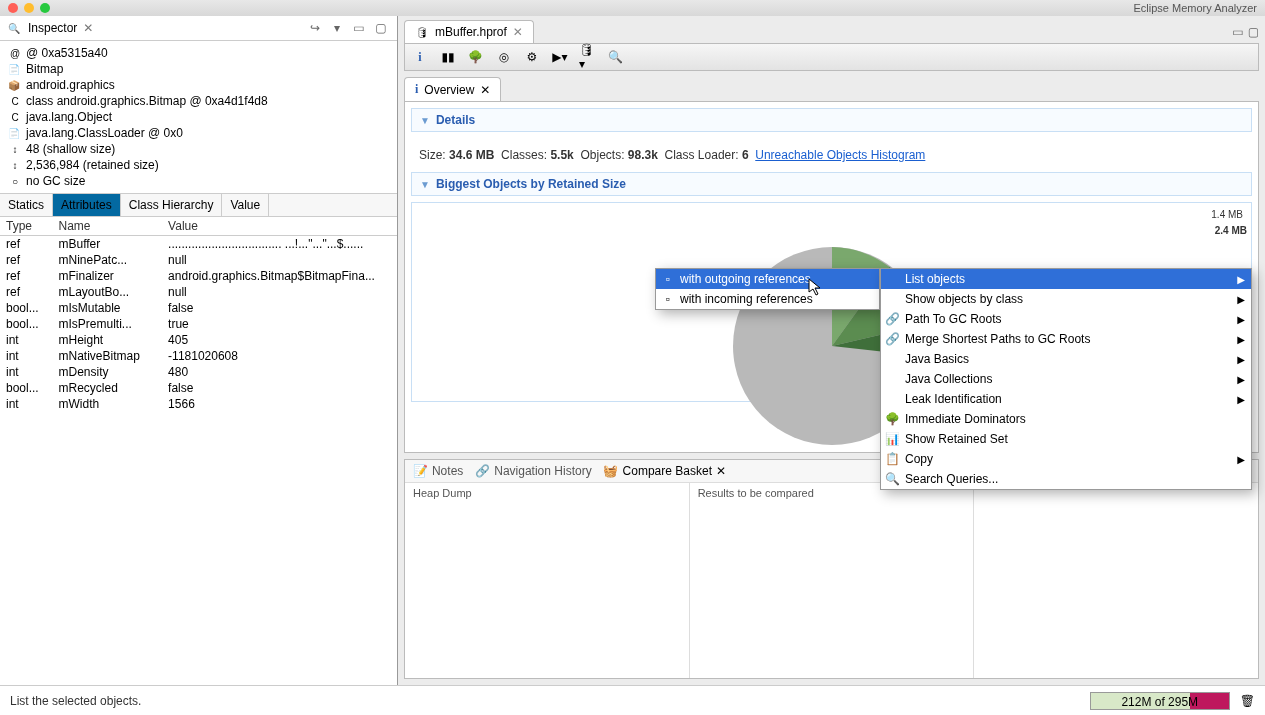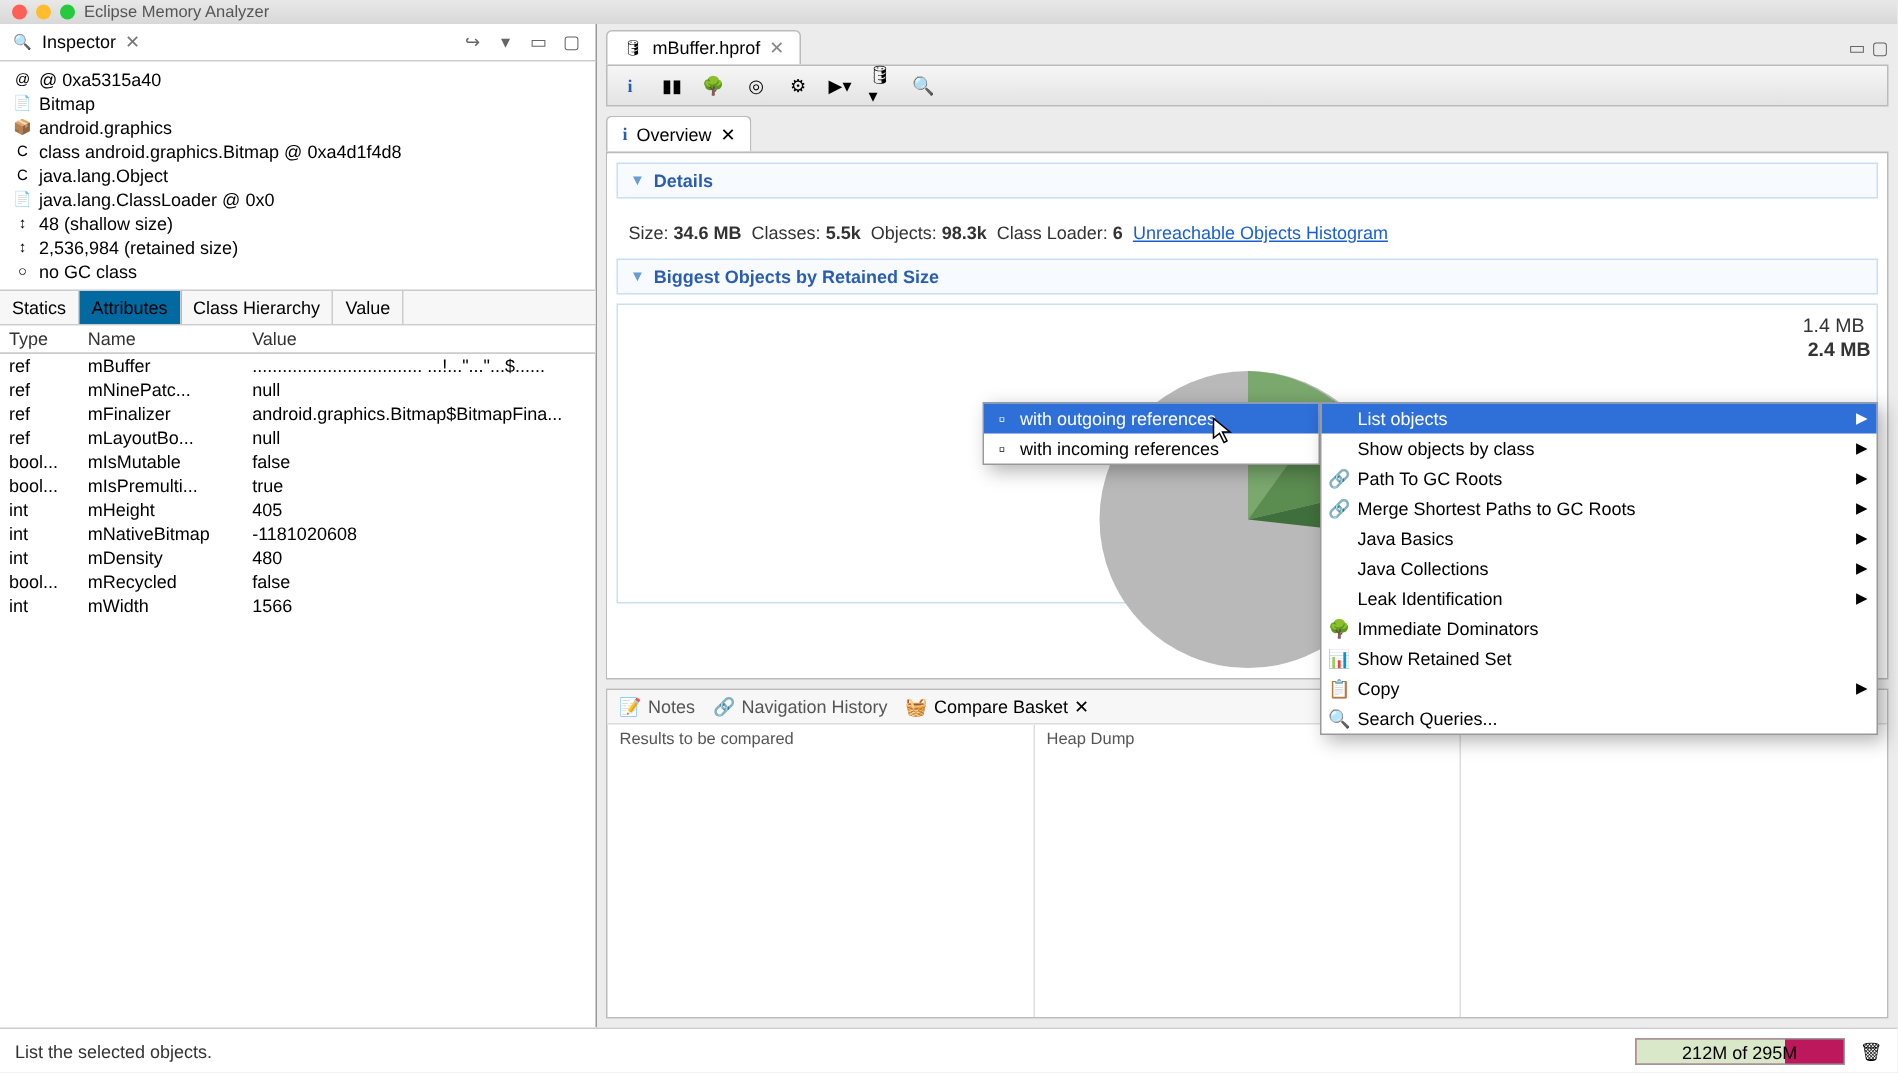--- a/index.html
+++ b/index.html
@@ -1,21 +1,21 @@
 <!DOCTYPE html>
 <html><head>
 <meta charset="utf-8">
 <style>
 * { box-sizing: border-box; margin: 0; padding: 0; font-family: -apple-system, "Helvetica Neue", Arial, sans-serif; font-size: 12px; }
 body { background: #f0f0f0; width: 1265px; height: 715px; overflow: hidden; position: relative; }
 
 .titlebar { height: 16px; background: linear-gradient(#e8e8e8,#d8d8d8); display:flex; align-items:center; padding:0 8px; gap:6px; }
 .traffic { width:10px; height:10px; border-radius:50%; }
 .traffic.red { background:#ff5f56; } .traffic.yellow { background:#ffbd2e; } .traffic.green { background:#27c93f; }
-.titlebar .title { flex:1; text-align:left; color:#555; font-size:11px; }
+.titlebar .title { flex:1; text-align:right; color:#555; font-size:11px; }
 
 .main { display:flex; height:calc(100% - 16px - 30px); }
 
 .left-pane { width:398px; background:#fff; border-right:1px solid #999; display:flex; flex-direction:column; }
 .pane-header { display:flex; align-items:center; padding:4px 8px; border-bottom:1px solid #ccc; gap:6px; }
 .pane-header .spacer { flex:1; }
 .pane-header .title { font-size:12px; }
 .pane-header .x { color:#777; cursor:pointer; }
 .pane-header .toolbtn { width:16px; height:16px; display:inline-flex; align-items:center; justify-content:center; cursor:pointer; color:#666; }
 
@@ -48,21 +48,21 @@
 
 .content-area { margin:0 6px 6px 6px; border:1px solid #bbb; background:#fff; flex:1; overflow:auto; padding:0; }
 .section-header { border:1px solid #c8dff5; background:#f7fbff; margin:6px; padding:4px 8px; display:flex; align-items:center; gap:6px; color:#2a5db0; font-weight:bold; }
 .section-header .arrow { color:#6b9bd1; font-size:10px; }
 .details-body { margin:16px 14px 10px 14px; color:#333; }
 .details-body b { font-weight:bold; }
 .details-body a { color:#1a5fd0; text-decoration:underline; }
 
 .pie-box { margin:6px; border:1px solid #c8dff5; height:200px; position:relative; background:#fff; }
 .pie-box svg { position:absolute; left:50%; top:50%; transform:translate(-50%,-30%); }
-.pie-label { position:absolute; font-size:13px; color:#333; }
+.pie-label { position:absolute; font-size:10px; color:#333; }
 
 .bottom-pane { margin:0 6px 6px 6px; background:#fff; border:1px solid #bbb; display:flex; flex-direction:column; height:220px; }
 .bottom-tabs { display:flex; align-items:center; gap:12px; padding:4px 8px; border-bottom:1px solid #ddd; background:#f7f7f7; }
 .bottom-tabs .btab { display:flex; align-items:center; gap:4px; cursor:pointer; color:#555; }
 .bottom-tabs .btab.active { color:#000; }
 .bottom-body { flex:1; display:flex; }
 .bottom-col { flex:1; border-right:1px solid #ddd; padding:4px 8px; color:#555; font-size:11px; }
 .bottom-col:last-child { border-right:none; }
 
 .statusbar { position:absolute; bottom:0; left:0; right:0; height:30px; background:#fff; border-top:1px solid #ccc; display:flex; align-items:center; padding:0 10px; gap:10px; }
@@ -131,21 +131,21 @@
         <div>
           <span class="ico">↕</span>
           <span>48 (shallow size)</span>
         </div>
         <div>
           <span class="ico">↕</span>
           <span>2,536,984 (retained size)</span>
         </div>
         <div>
           <span class="ico">○</span>
-          <span>no GC class</span>
+          <span>no GC size</span>
         </div>
       </div>
     <div class="tabs-row" id="insp-tabs">
         <div class="tab">Statics</div>
         <div class="tab active">Attributes</div>
         <div class="tab">Class Hierarchy</div>
         <div class="tab">Value</div>
       </div>
     <div class="attr-table">
       <table>
@@ -297,22 +297,22 @@
             <span>Compare Basket</span> 
             <span class="x">✕</span>
           </div>
         <div class="editor-controls" style="margin-left:auto;">
           <span>✕</span>
           <span>▭</span>
           <span>▢</span>
         </div>
       </div>
       <div class="bottom-body">
+        <div class="bottom-col">Heap Dump</div>
         <div class="bottom-col">Results to be compared</div>
-        <div class="bottom-col">Heap Dump</div>
         <div class="bottom-col"></div>
       </div>
     </div>
   </div>
 </div>
 
 <div class="statusbar">
   <div class="msg">List the selected objects.</div>
   <div class="heap-gauge">
     <div class="fill" id="heap-fill" style="width: 72%;"></div>

